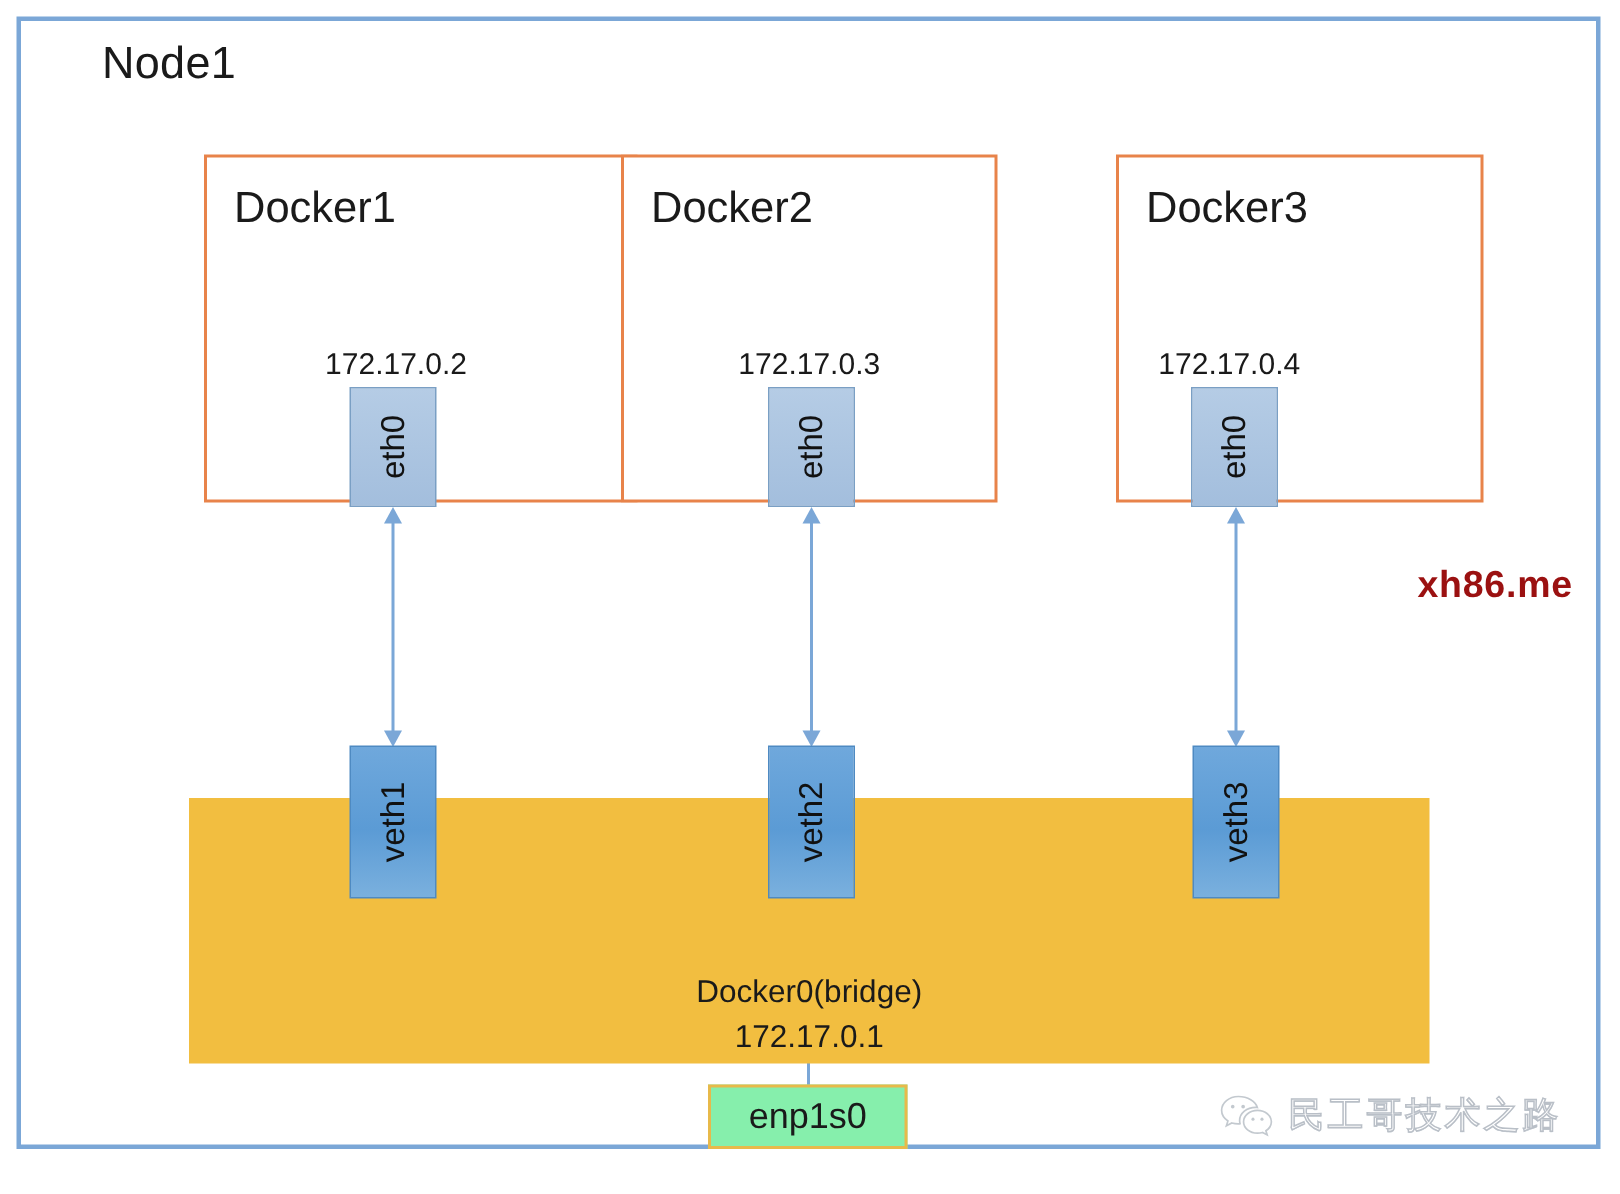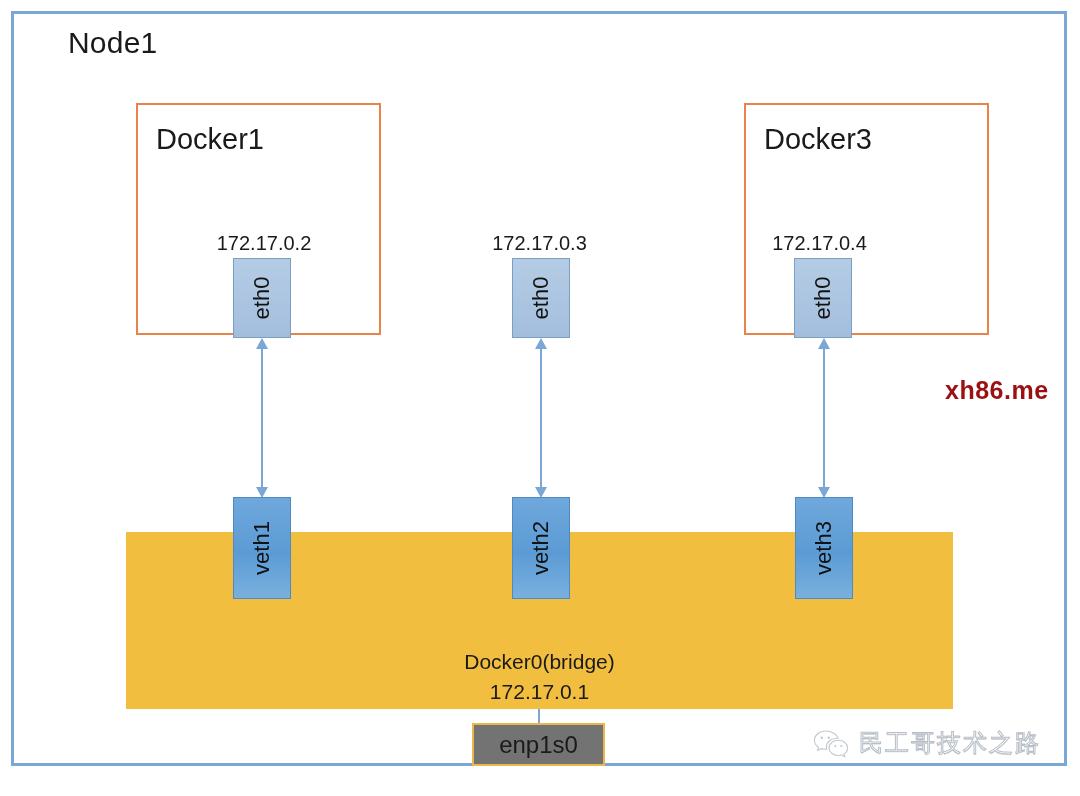--- a/index.html
+++ b/index.html
@@ -148,21 +148,21 @@
     background: #7ba7d7;
     z-index: 2;
   }
   .enp-box {
     position: absolute;
     left: 472px;
     top: 723px;
     width: 133px;
     height: 43px;
     border: 2px solid #e8b94a;
-    background: #737373;
+    background: #86efac;
     box-sizing: border-box;
     z-index: 8;
     display: flex;
     align-items: center;
     justify-content: center;
   }
   .enp-label {
     font-size: 24px;
     color: #1a1a1a;
     white-space: nowrap;
@@ -212,28 +212,31 @@
   .wm-wechat-icon { width: 38px; height: 30px; display: block; }
 </style>
 </head>
 <body>
 
 <div id="canvas">
 
   <div class="node-box"></div>
   <div class="node-title">Node1</div>
 
-  <div class="docker-box" style="left:136px; width:245px;">
+  <div class="docker-box" style="left:136px; width:289px;">
     <div class="docker-title">Docker1</div>
   </div>
   <div class="docker-ip" style="left:136px; width:256px;">172.17.0.2</div>
   <div class="eth-box" style="left:233px;">
     <span class="eth-label">eth0</span>
   </div>
 
+  <div class="docker-box" style="left:414px; width:251px;">
+    <div class="docker-title">Docker2</div>
+  </div>
   <div class="docker-ip" style="left:414px; width:251px;">172.17.0.3</div>
   <div class="eth-box" style="left:512px;">
     <span class="eth-label">eth0</span>
   </div>
 
   <div class="docker-box" style="left:697px; width:245px;margin-left:47px;">
     <div class="docker-title">Docker3</div>
   </div>
   <div class="docker-ip" style="left:697px; width:245px;">172.17.0.4</div>
   <div class="eth-box" style="left:794px;">

